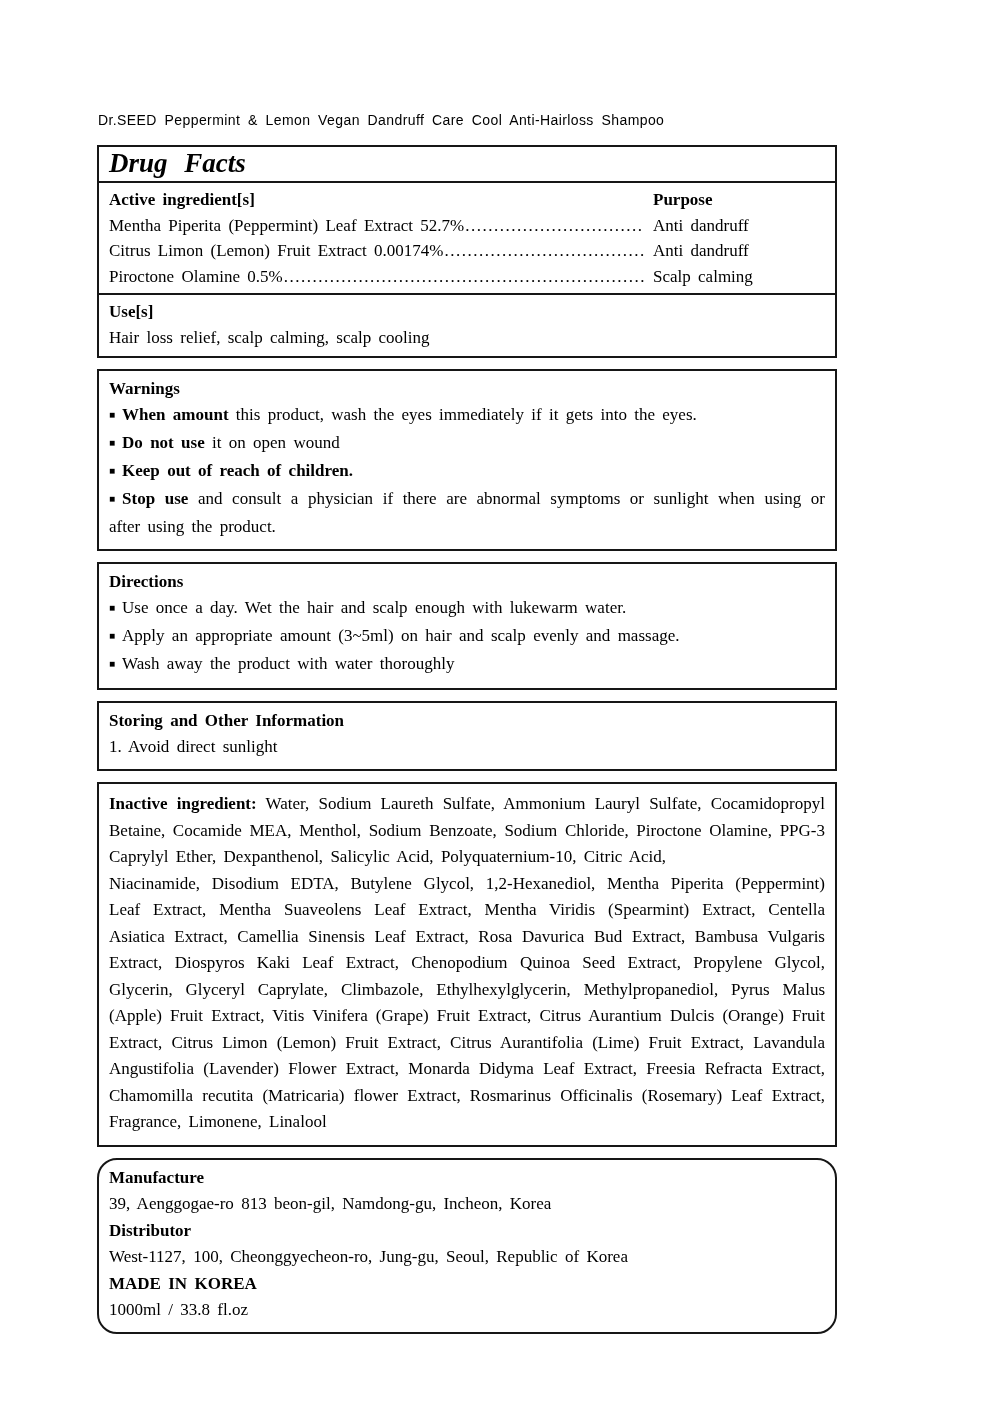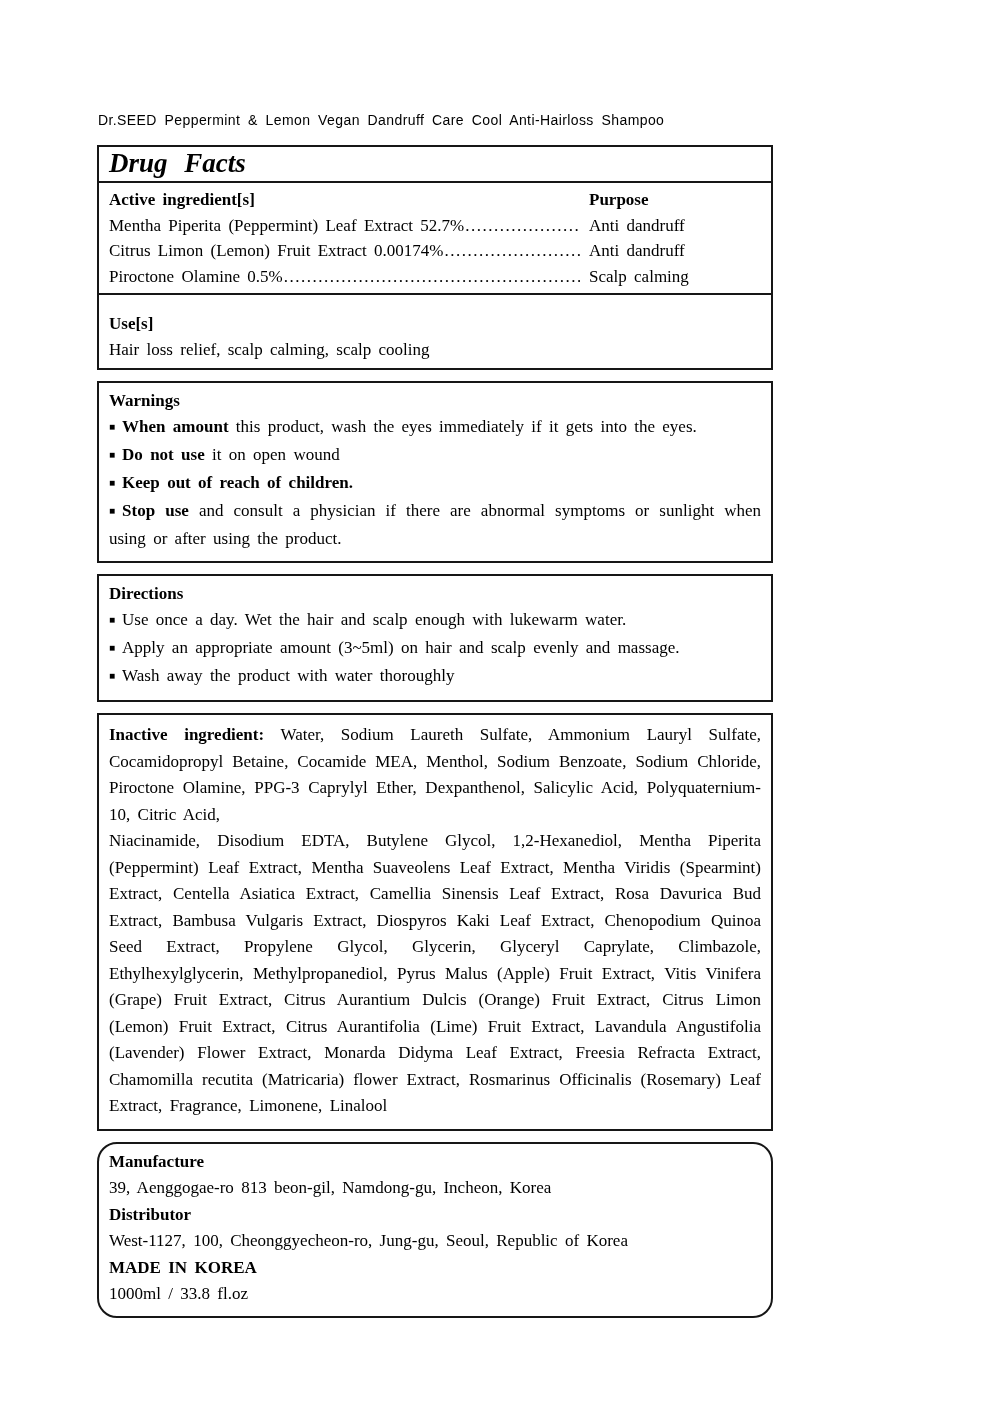--- a/index.html
+++ b/index.html
@@ -3,21 +3,21 @@
 <meta charset="utf-8">
 <style>
   html, body {
     margin: 0; padding: 0;
     background: #ffffff;
     width: 992px; min-height: 1403px;
     font-family: "Liberation Serif", "DejaVu Serif", serif;
     color: #000;
     -webkit-font-smoothing: antialiased;
   }
-  .page { width: 676px; margin-left: 97px; padding-top: 112px; }
+  .page { width: 740px; margin-left: 97px; padding-top: 112px; }
 
   .product-title {
     font-family: "Liberation Sans", "DejaVu Sans", sans-serif;
     font-size: 14px; line-height: 17px;
     letter-spacing: 0.4px; word-spacing: 3.5px;
     margin: 0 0 12px 1px;
   }
 
   .box {
     border: 2px solid #161616;
@@ -31,21 +31,21 @@
 
   .df-title {
     font-size: 27px; line-height: 31px;
     font-weight: bold; font-style: italic;
     word-spacing: 10px;
     padding: 1px 8px 2px 10px;
     border-bottom: 2px solid #161616;
   }
 
   .active-section { padding: 4px 10px 4px 10px; line-height: 25.5px; border-bottom: 2px solid #161616; }
-  .uses-section { padding: 16px 10px 5px 10px; font-family: Liberation Serif, serif; }
+  .uses-section { padding: 4px 10px 5px 10px; font-family: Liberation Serif, serif; }
 
   .row { display: flex; align-items: baseline; }
   .col-name { flex: 0 0 auto; }
   .leader { flex: 1 1 auto; overflow: hidden; white-space: nowrap; letter-spacing: 1.5px; margin: 0 1px; }
   .col-purpose { flex: 0 0 172px; padding-left: 8px; }
 
   .bold { font-weight: bold; }
   .sec-header { font-weight: bold; }
 
   .bullet-item { text-align: justify; }
@@ -121,20 +121,24 @@
       <span class="bullet">■</span><span>Use once a day. Wet the hair and scalp enough with lukewarm water.</span>
     </div>
     <div class="bullet-item">
       <span class="bullet">■</span><span>Apply an appropriate amount (3~5ml) on hair and scalp evenly and massage.</span>
     </div>
     <div class="bullet-item">
       <span class="bullet">■</span><span>Wash away the product with water thoroughly</span>
     </div>
   </div>
 
+  <div class="box pad">
+    <div class="sec-header">Storing and Other Information</div>
+    <div>1. Avoid direct sunlight</div>
+  </div>
 
   <div class="box">
     <div class="para">
       <span class="bold">Inactive ingredient:</span><span> Water, Sodium Laureth Sulfate, Ammonium Lauryl Sulfate, Cocamidopropyl Betaine, Cocamide MEA, Menthol, Sodium Benzoate, Sodium Chloride, Piroctone Olamine, PPG-3 Caprylyl Ether, Dexpanthenol, Salicylic Acid, Polyquaternium-10, Citric Acid,</span><br>
       <span>Niacinamide, Disodium EDTA, Butylene Glycol, 1,2-Hexanediol, Mentha Piperita (Peppermint) Leaf Extract, Mentha Suaveolens Leaf Extract, Mentha Viridis (Spearmint) Extract, Centella Asiatica Extract, Camellia Sinensis Leaf Extract, Rosa Davurica Bud Extract, Bambusa Vulgaris Extract, Diospyros Kaki Leaf Extract, Chenopodium Quinoa Seed Extract, Propylene Glycol, Glycerin, Glyceryl Caprylate, Climbazole, Ethylhexylglycerin, Methylpropanediol, Pyrus Malus (Apple) Fruit Extract, Vitis Vinifera (Grape) Fruit Extract, Citrus Aurantium Dulcis (Orange) Fruit Extract, Citrus Limon (Lemon) Fruit Extract, Citrus Aurantifolia (Lime) Fruit Extract, Lavandula Angustifolia (Lavender) Flower Extract, Monarda Didyma Leaf Extract, Freesia Refracta Extract, Chamomilla recutita (Matricaria) flower Extract, Rosmarinus Officinalis (Rosemary) Leaf Extract, Fragrance, Limonene, Linalool</span>
     </div>
   </div>
 
   <div class="box mfr">
     <div class="mfr-line sec-header">Manufacture</div>

